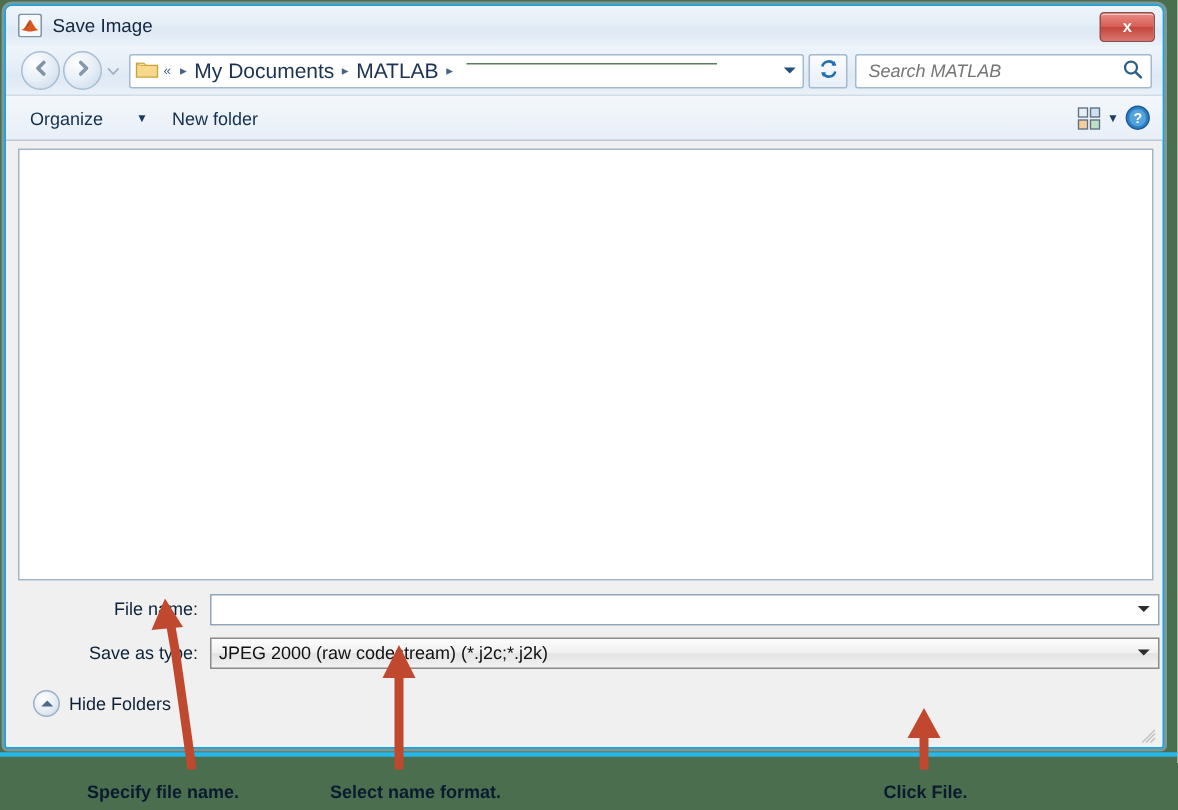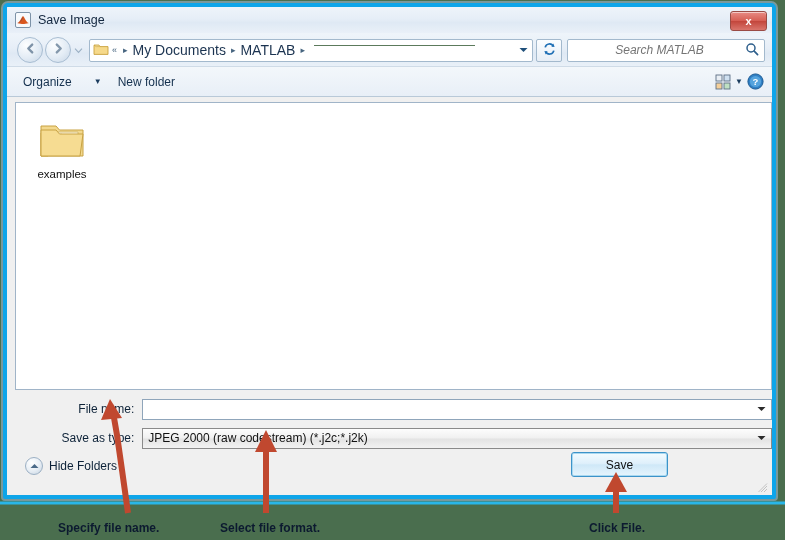--- a/index.html
+++ b/index.html
@@ -8,21 +8,21 @@
     background:#4a6e4e;
     font-family:"Liberation Sans", sans-serif;
     font-size:12px;color:#0b1b33;
     overflow:hidden;position:relative;
   }
 
   
   #dialog{
     position:absolute;left:3px;top:3px;width:773px;height:496px;
     background:#f0f0f0;
-    border:4px solid #0ea5e9;
+    border:1px solid #0ea5e9;
     border-radius:5px 5px 2px 2px;
     box-shadow:0 0 0 2px rgba(160,190,220,.55);
     box-sizing:border-box;
     overflow:hidden;
   }
   .glass{
     background:linear-gradient(to bottom,#eef4fa 0%,#e6eef7 45%,#dfe9f4 60%,#e9f0f8 100%);
   }
 
   
@@ -77,21 +77,21 @@
     background:linear-gradient(to bottom,#fbfdff,#e7eef6);
     display:flex;align-items:center;justify-content:center;cursor:pointer;
   }
   #searchbox{
     width:196px;height:21px;margin-left:5px;flex:none;background:#fff;
     border:1px solid #a3b9cd;border-radius:2px;
     display:flex;align-items:center;cursor:text;
   }
   #search-input{
     flex:1;border:0;outline:0;background:transparent;margin-left:6px;
-    font-family:"Liberation Sans",sans-serif;font-size:12px;font-style:italic;color:#7b8796;text-align:center;
+    font-family:"Liberation Sans",sans-serif;font-size:12px;font-style:italic;color:#7b8796;
   }
   #search-icon{margin-right:5px;flex:none;}
 
   
   #toolbar{
     height:29px;display:flex;align-items:center;padding:0 8px;
     background:linear-gradient(to bottom,#f3f7fb,#e8eff7);
     border-top:1px solid #cfdbe7;border-bottom:1px solid #b9c9d8;
   }
   .tbitem{
@@ -284,33 +284,20 @@
           <circle cx="8.5" cy="8.5" r="5.6" fill="#55a3dd"></circle>
           <text x="8.5" y="12.3" font-family="Liberation Sans, sans-serif" font-size="9.5" font-weight="bold" fill="#ffffff" text-anchor="middle">?</text>
         </svg>
       </span>
     </div>
   </div>
 
   <div id="filepane">
     <div id="file-list">
 
-      <div class="file-item">
-        <span>
-          <svg width="48" height="42" viewBox="0 0 48 42">
-            <path d="M3 7 L18 7 L21.5 11 L45 11 L45 37 L3 37 Z" fill="#f3d98f" stroke="#c8a243" stroke-width="1"></path>
-            <path d="M8 13 L40 13 L40 36 L8 36 Z" fill="#fdf4d8" stroke="#cbb26a" stroke-width=".8"></path>
-            <path d="M13 14 L13 36 M18 14 L18 36 M23 14 L23 36" stroke="#ddd0a4" stroke-width=".8"></path>
-            <path d="M3 14 L14 14 L10 37 L3 37 Z" fill="#f7e2a4" stroke="#c8a243" stroke-width=".8"></path>
-            <path d="M30 22 L37 22 L37 33 L30 33 Z" fill="#bfd9ee" stroke="#7fa6c6" stroke-width=".7"></path>
-            <path d="M3 11 L18 11 L21.5 15 L45 15 L42 37 L3 37 Z" fill="#f6dc92" stroke="#c8a243" stroke-width="1"></path>
-          </svg>
-        </span>
-        <span class="file-label">examples</span>
-      </div>
 
 
     </div>
   </div>
 
   <div id="form">
     <div class="formrow">
       <span class="formlabel">File name:</span>
       <div id="filename-field">
         <input id="filename-input" type="text" placeholder="" style="">
@@ -336,23 +323,20 @@
 
   <div id="footer">
     <div id="hide-folders">
       <span id="hide-circle">
         <svg width="9" height="6" viewBox="0 0 9 6">
             <path d="M0.5 5 L4.5 1 L8.5 5" fill="#4a6a88"></path>
           </svg>
       </span>
       <span id="hide-label">Hide Folders</span>
     </div>
-    <div id="save-btn" class="dlgbtn">
-      <span>Save</span>
-    </div>
     <span id="resize-grip">
       <svg width="10" height="10" viewBox="0 0 10 10">
         <path d="M9 3 L3 9 M9 6 L6 9 M9 0.5 L0.5 9" stroke="#8b8b8b" stroke-width="1"></path>
       </svg>
     </span>
   </div>
 </div>
 
 <svg id="annotations">
 
@@ -368,14 +352,14 @@
     <path d="M266 430 L277 452 L255 452 Z" fill="#c0482f"></path>
   </g>
 
   <g>
     <path d="M616 513 L616 486" stroke="#c0482f" stroke-width="6" fill="none"></path>
     <path d="M616 472 L627 492 L605 492 Z" fill="#c0482f"></path>
   </g>
 </svg>
 
 <div class="anno-text" style="left:58px;top:521px;">Specify file name.</div>
-<div class="anno-text" style="left:220px;top:521px;">Select file format.</div>
+<div class="anno-text" style="left:220px;top:521px;">Select name format.</div>
 <div class="anno-text" style="left:589px;top:521px;">Click File.</div>
 
 </body></html>

